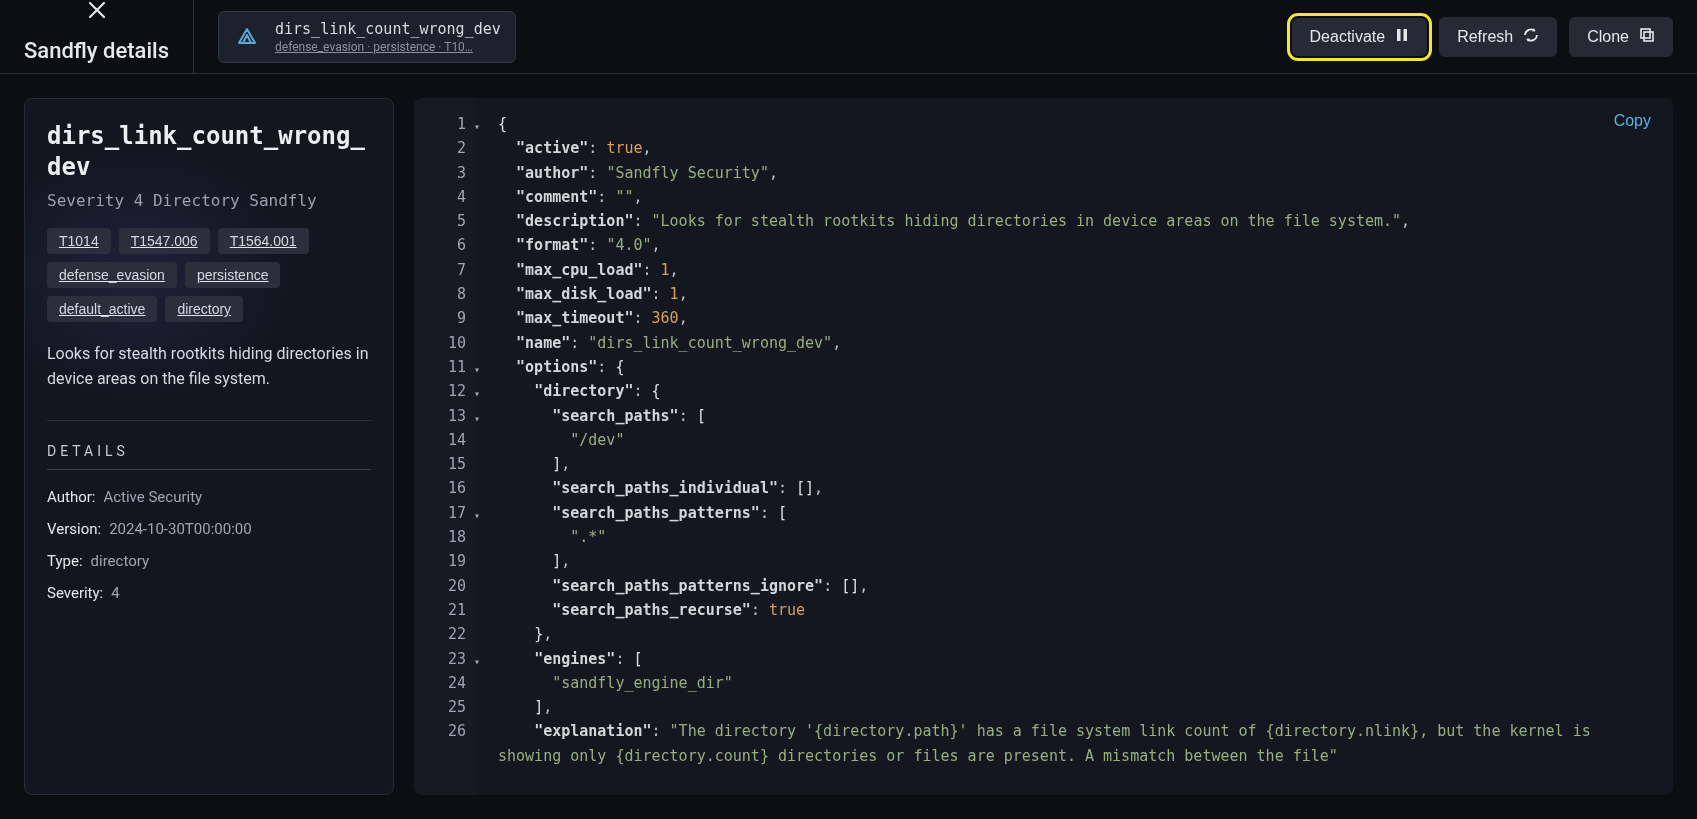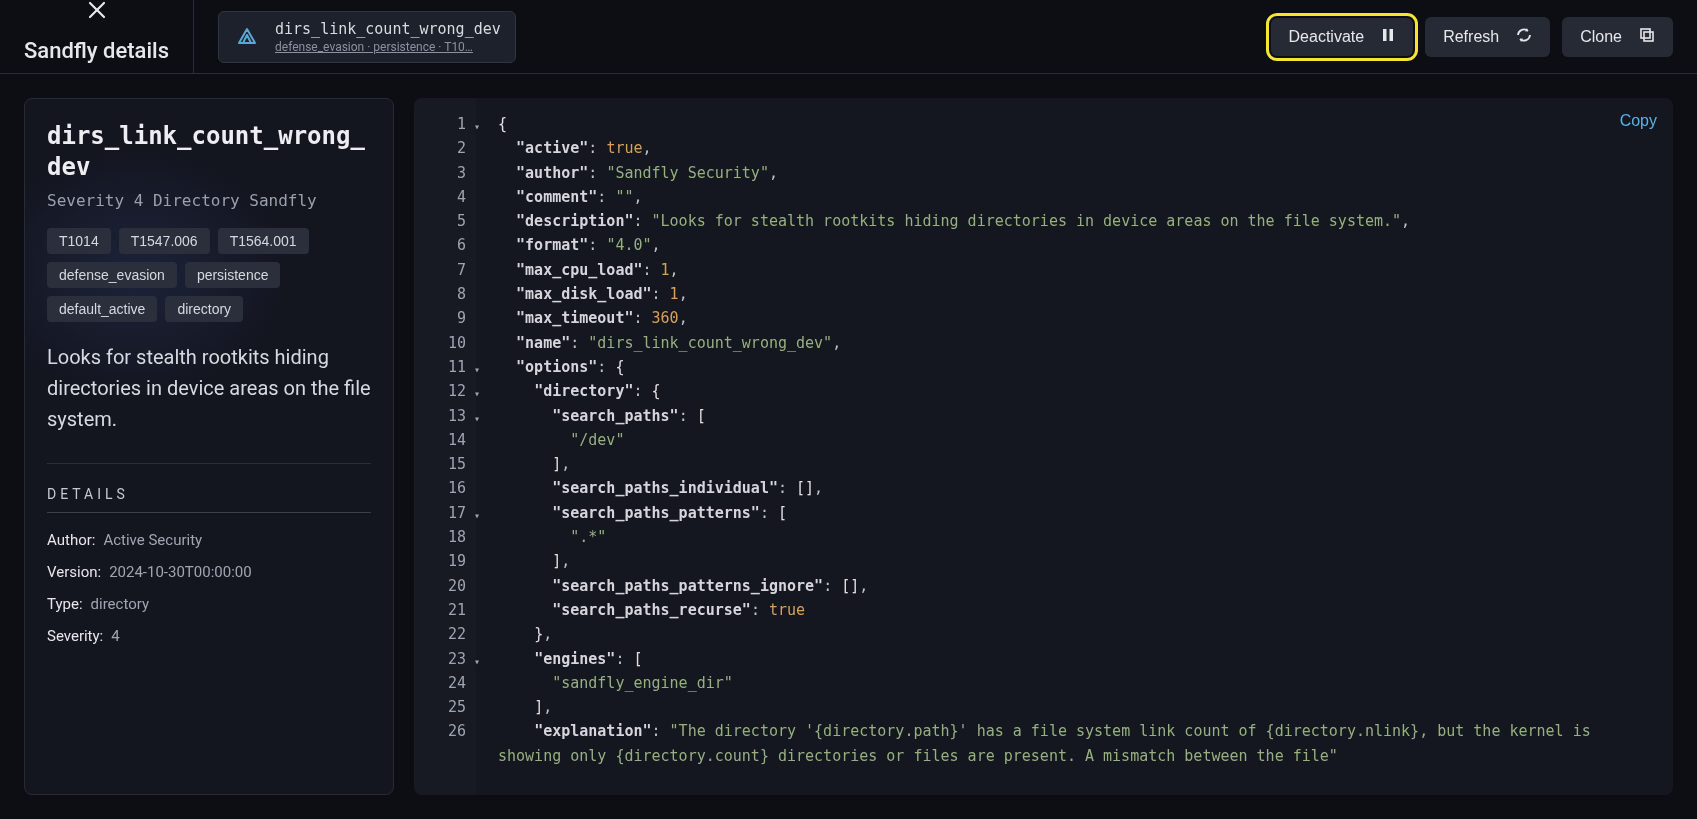--- a/index.html
+++ b/index.html
@@ -84,21 +84,21 @@
   }
   .header-actions {
     margin-left: auto;
     display: flex;
     gap: 12px;
     align-items: center;
   }
   .action-btn {
     display: flex;
     align-items: center;
-    gap: 17px;
+    gap: 10px;
     background: #252a35;
     border: none;
     border-radius: 6px;
     padding: 10px 18px;
     color: #e5e7eb;
     font-size: 16px;
     cursor: pointer;
   }
   .action-btn.highlight {
     outline: 3px solid #f5e633;
@@ -132,32 +132,33 @@
     font-family: ui-monospace, Menlo, Consolas, monospace;
     color: #9aa0ad;
     font-size: 16px;
     margin-bottom: 18px;
   }
   .tags {
     display: flex;
     flex-wrap: wrap;
     gap: 8px;
     margin-bottom: 20px;
+    text-decoration: underline;
   }
   .tag {
     background: #2a2f3b;
     color: #d5d8de;
     padding: 5px 12px;
     border-radius: 4px;
     font-size: 14px;
     font-family: -apple-system, sans-serif;
   }
   .sandfly-desc {
     color: #d6d9df;
-    font-size: 20px;
+    font-size: 16px;
     line-height: 1.55;
     margin-bottom: 28px;
   }
   .details-hr {
     border: none;
     border-top: 1px solid #2a2e39;
     margin-bottom: 22px;
   }
   .details-header {
     letter-spacing: 4px;
@@ -179,21 +180,21 @@
     flex: 1;
     background: #14171f;
     border-radius: 8px;
     position: relative;
     overflow: hidden;
     display: flex;
   }
   .copy-btn {
     position: absolute;
     top: 14px;
-    right: 16px;
+    right: 22px;
     color: #5ab3e6;
     font-size: 16px;
     cursor: pointer;
     background: none;
     border: none;
     z-index: 10;
   }
   .gutter {
     width: 62px;
     padding: 14px 6px 14px 0;

